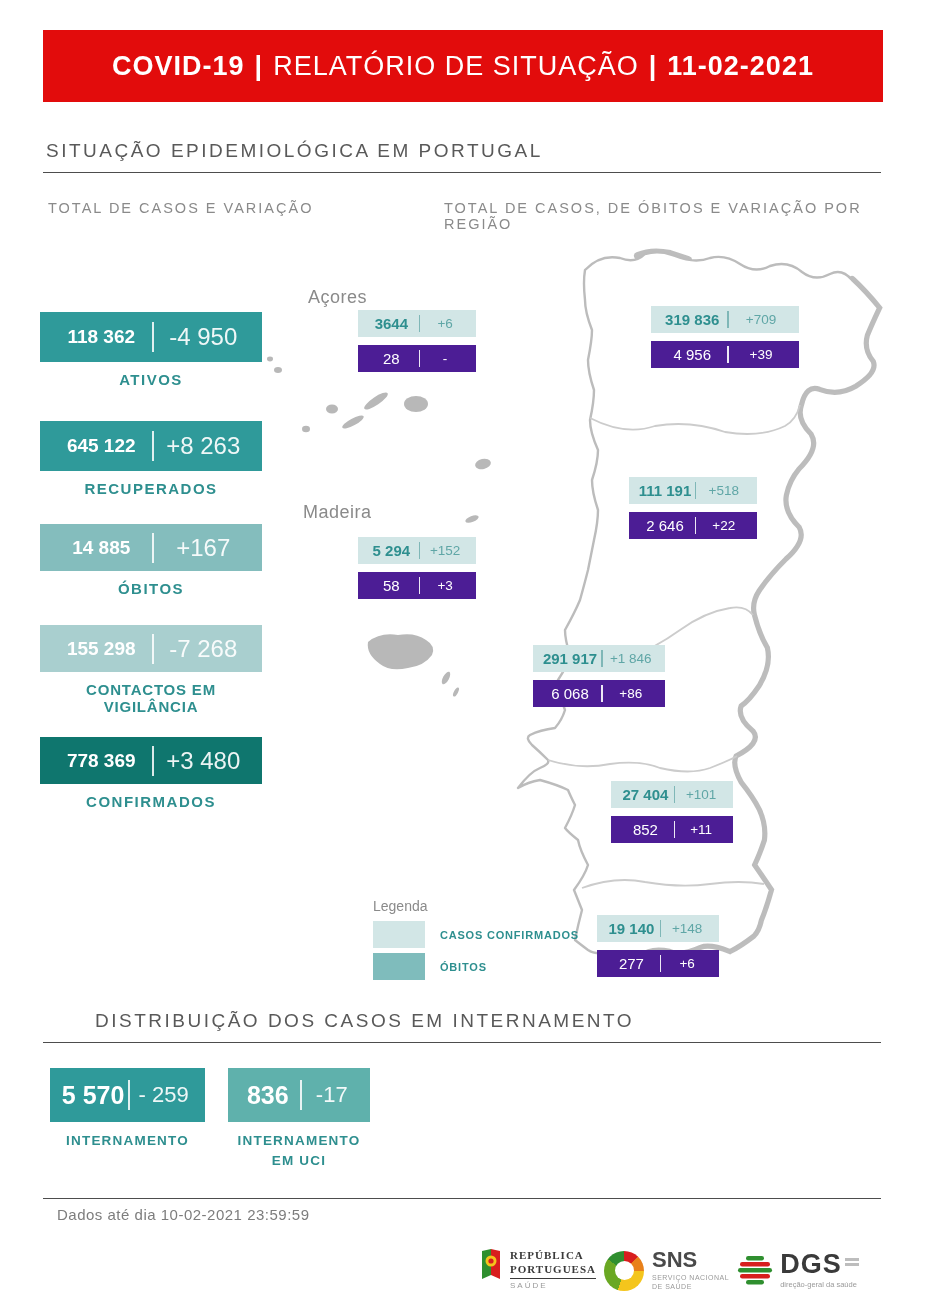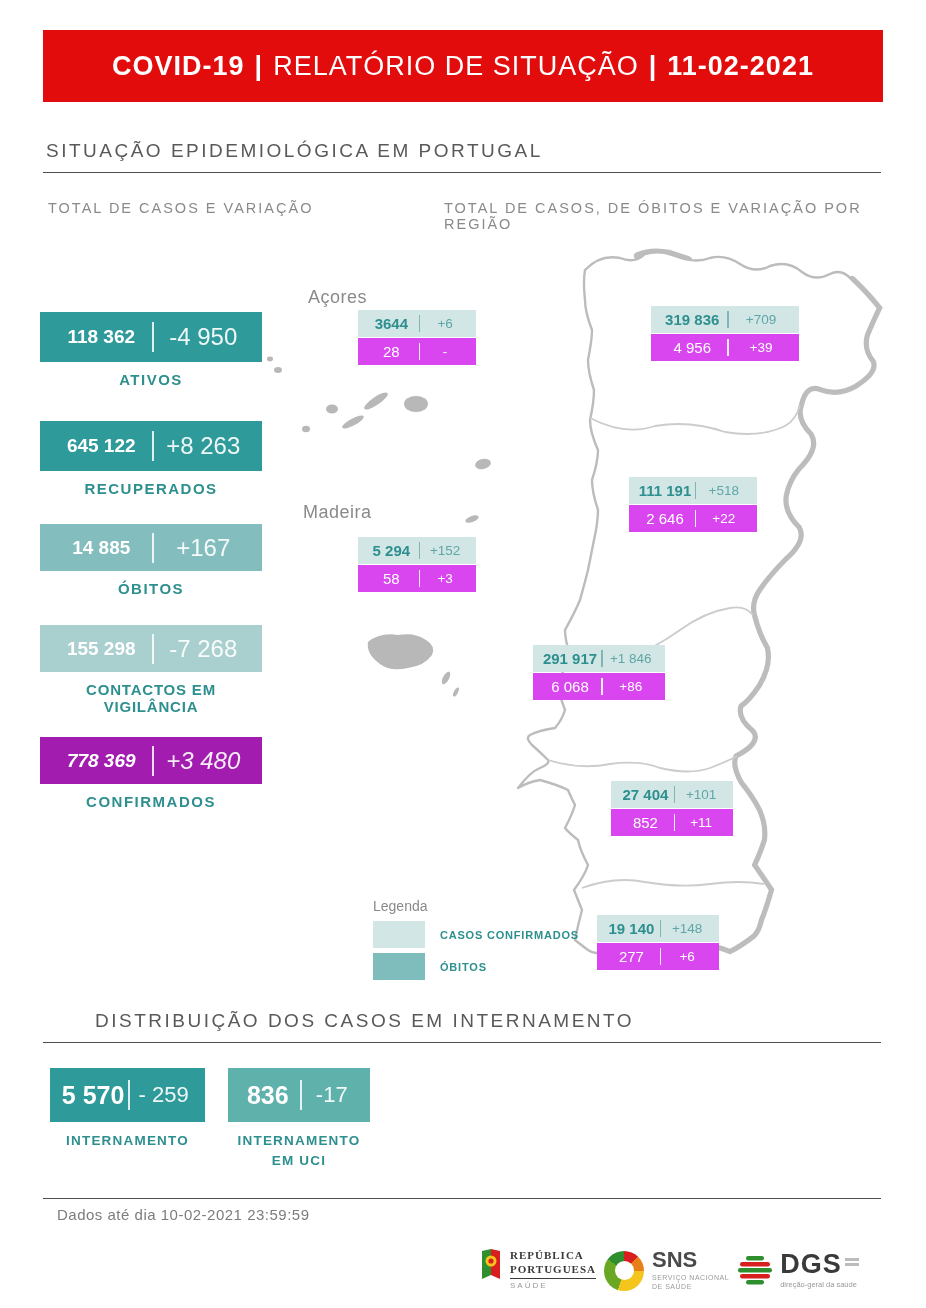--- a/index.html
+++ b/index.html
@@ -20,30 +20,30 @@
 
   
   .stat { position:absolute; left:40px; width:222px; }
   .stat-box { height:50px; display:flex; align-items:center; padding:0 10px; }
   .stat-box .v { flex:1.05; text-align:center; color:#fff; font-weight:bold; font-size:19px; }
   .stat-box .vbar { width:2px; height:30px; background:rgba(255,255,255,.85); }
   .stat-box .d { flex:1; text-align:center; color:rgba(255,255,255,.92); font-size:24px; }
   .stat-label { margin-top:9px; text-align:center; color:#2e8f8f; font-weight:bold;
                 font-size:15px; letter-spacing:1.5px; }
   .bg1 { background:#2f9a9a; } .bg2 { background:#2f9a9a; }
-  .bg3 { background:#84bdbd; } .bg4 { background:#a9cfcf; } .bg5 { background:#a21caf;font-style:italic; }
+  .bg3 { background:#84bdbd; } .bg4 { background:#a9cfcf; } .bg5 { background:#0f766e; }
 
   
   .map-svg { position:absolute; left:240px; top:240px; }
 
   
   .region { position:absolute; }
-  .r-row { height:27px; display:flex; align-items:center; margin-bottom:1px; padding:0 6px; }
+  .r-row { height:27px; display:flex; align-items:center; margin-bottom:8px; padding:0 6px; }
   .r-row.light { background:#d2e6e6; }
-  .r-row.dark { background:#d946ef; }
+  .r-row.dark { background:#4c1d95; }
   .r-row .rv { flex:1.1; text-align:center; font-weight:bold; font-size:15px; }
   .r-row .rbar { width:1.5px; height:17px; }
   .r-row .rd { flex:1; text-align:center; font-size:13.5px; }
   .r-row.light .rv { color:#2e8f8f; } .r-row.light .rd { color:#5fa6a6; }
   .r-row.light .rbar { background:#7fb7b7; }
   .r-row.dark .rv, .r-row.dark .rd { color:#fff; }
   .r-row.dark .rbar { background:rgba(255,255,255,.9); }
   .island-label { position:absolute; color:#8a8a8a; font-size:18px; letter-spacing:.5px; }
 
   

